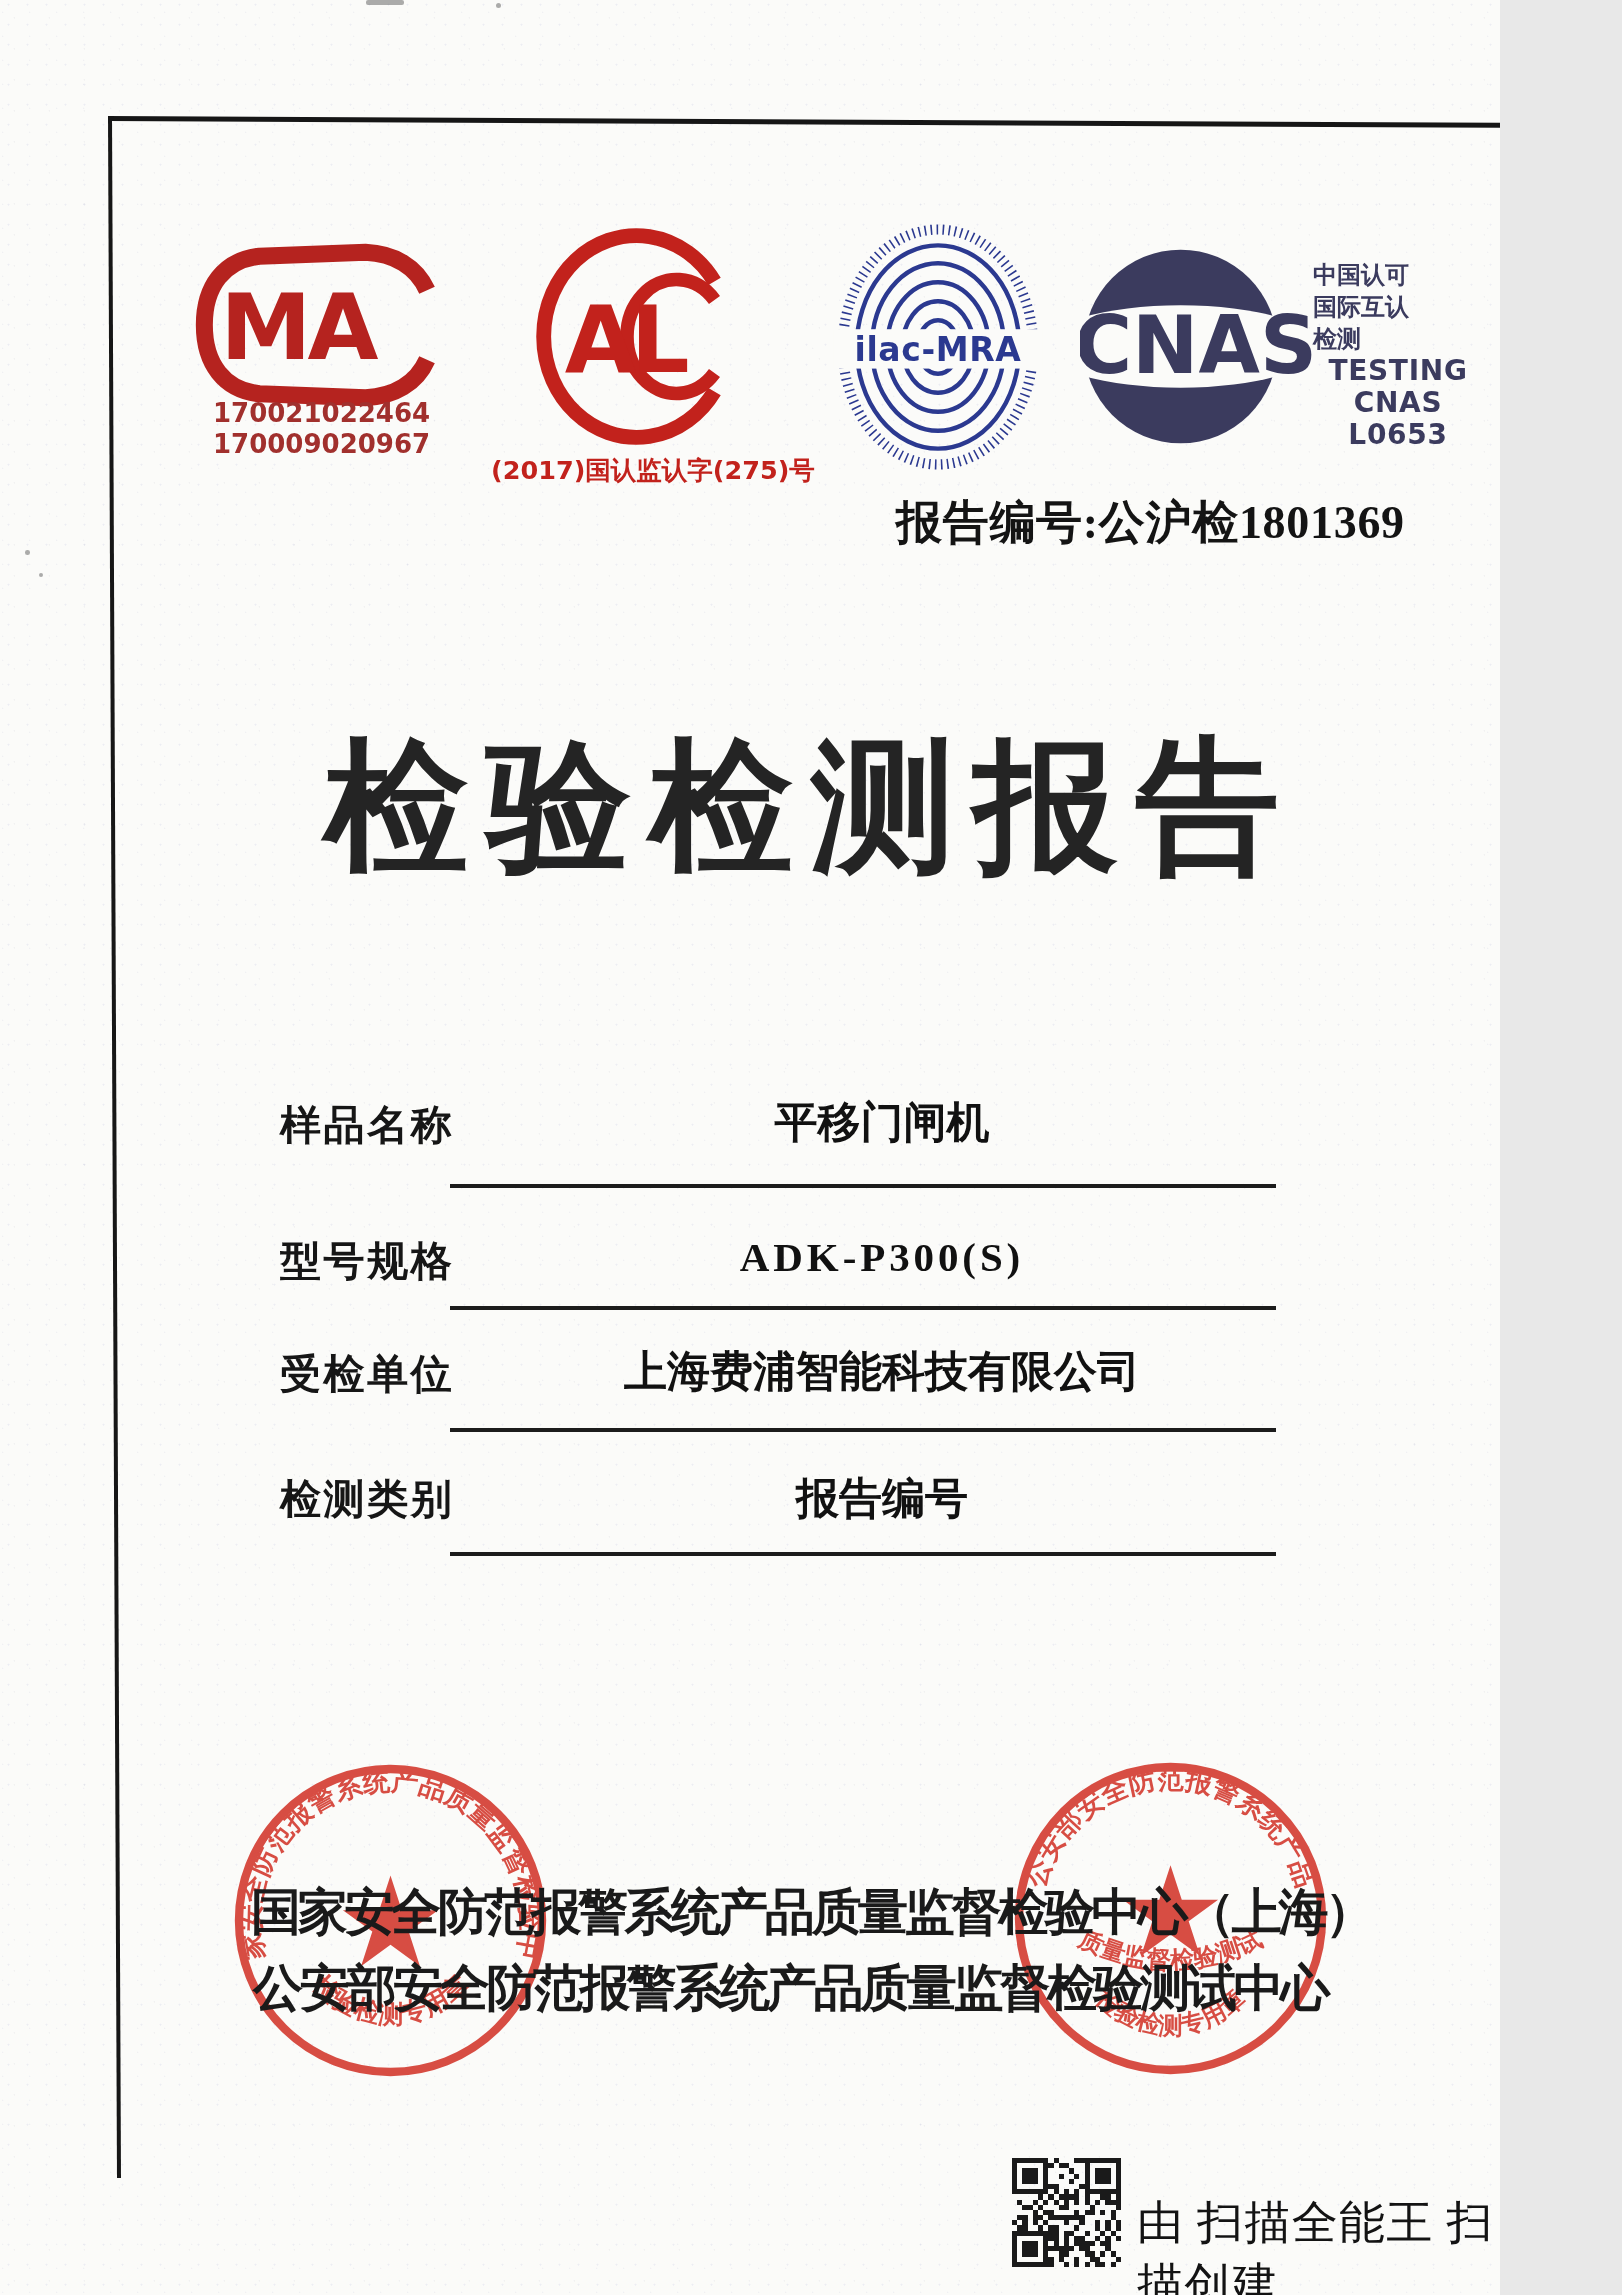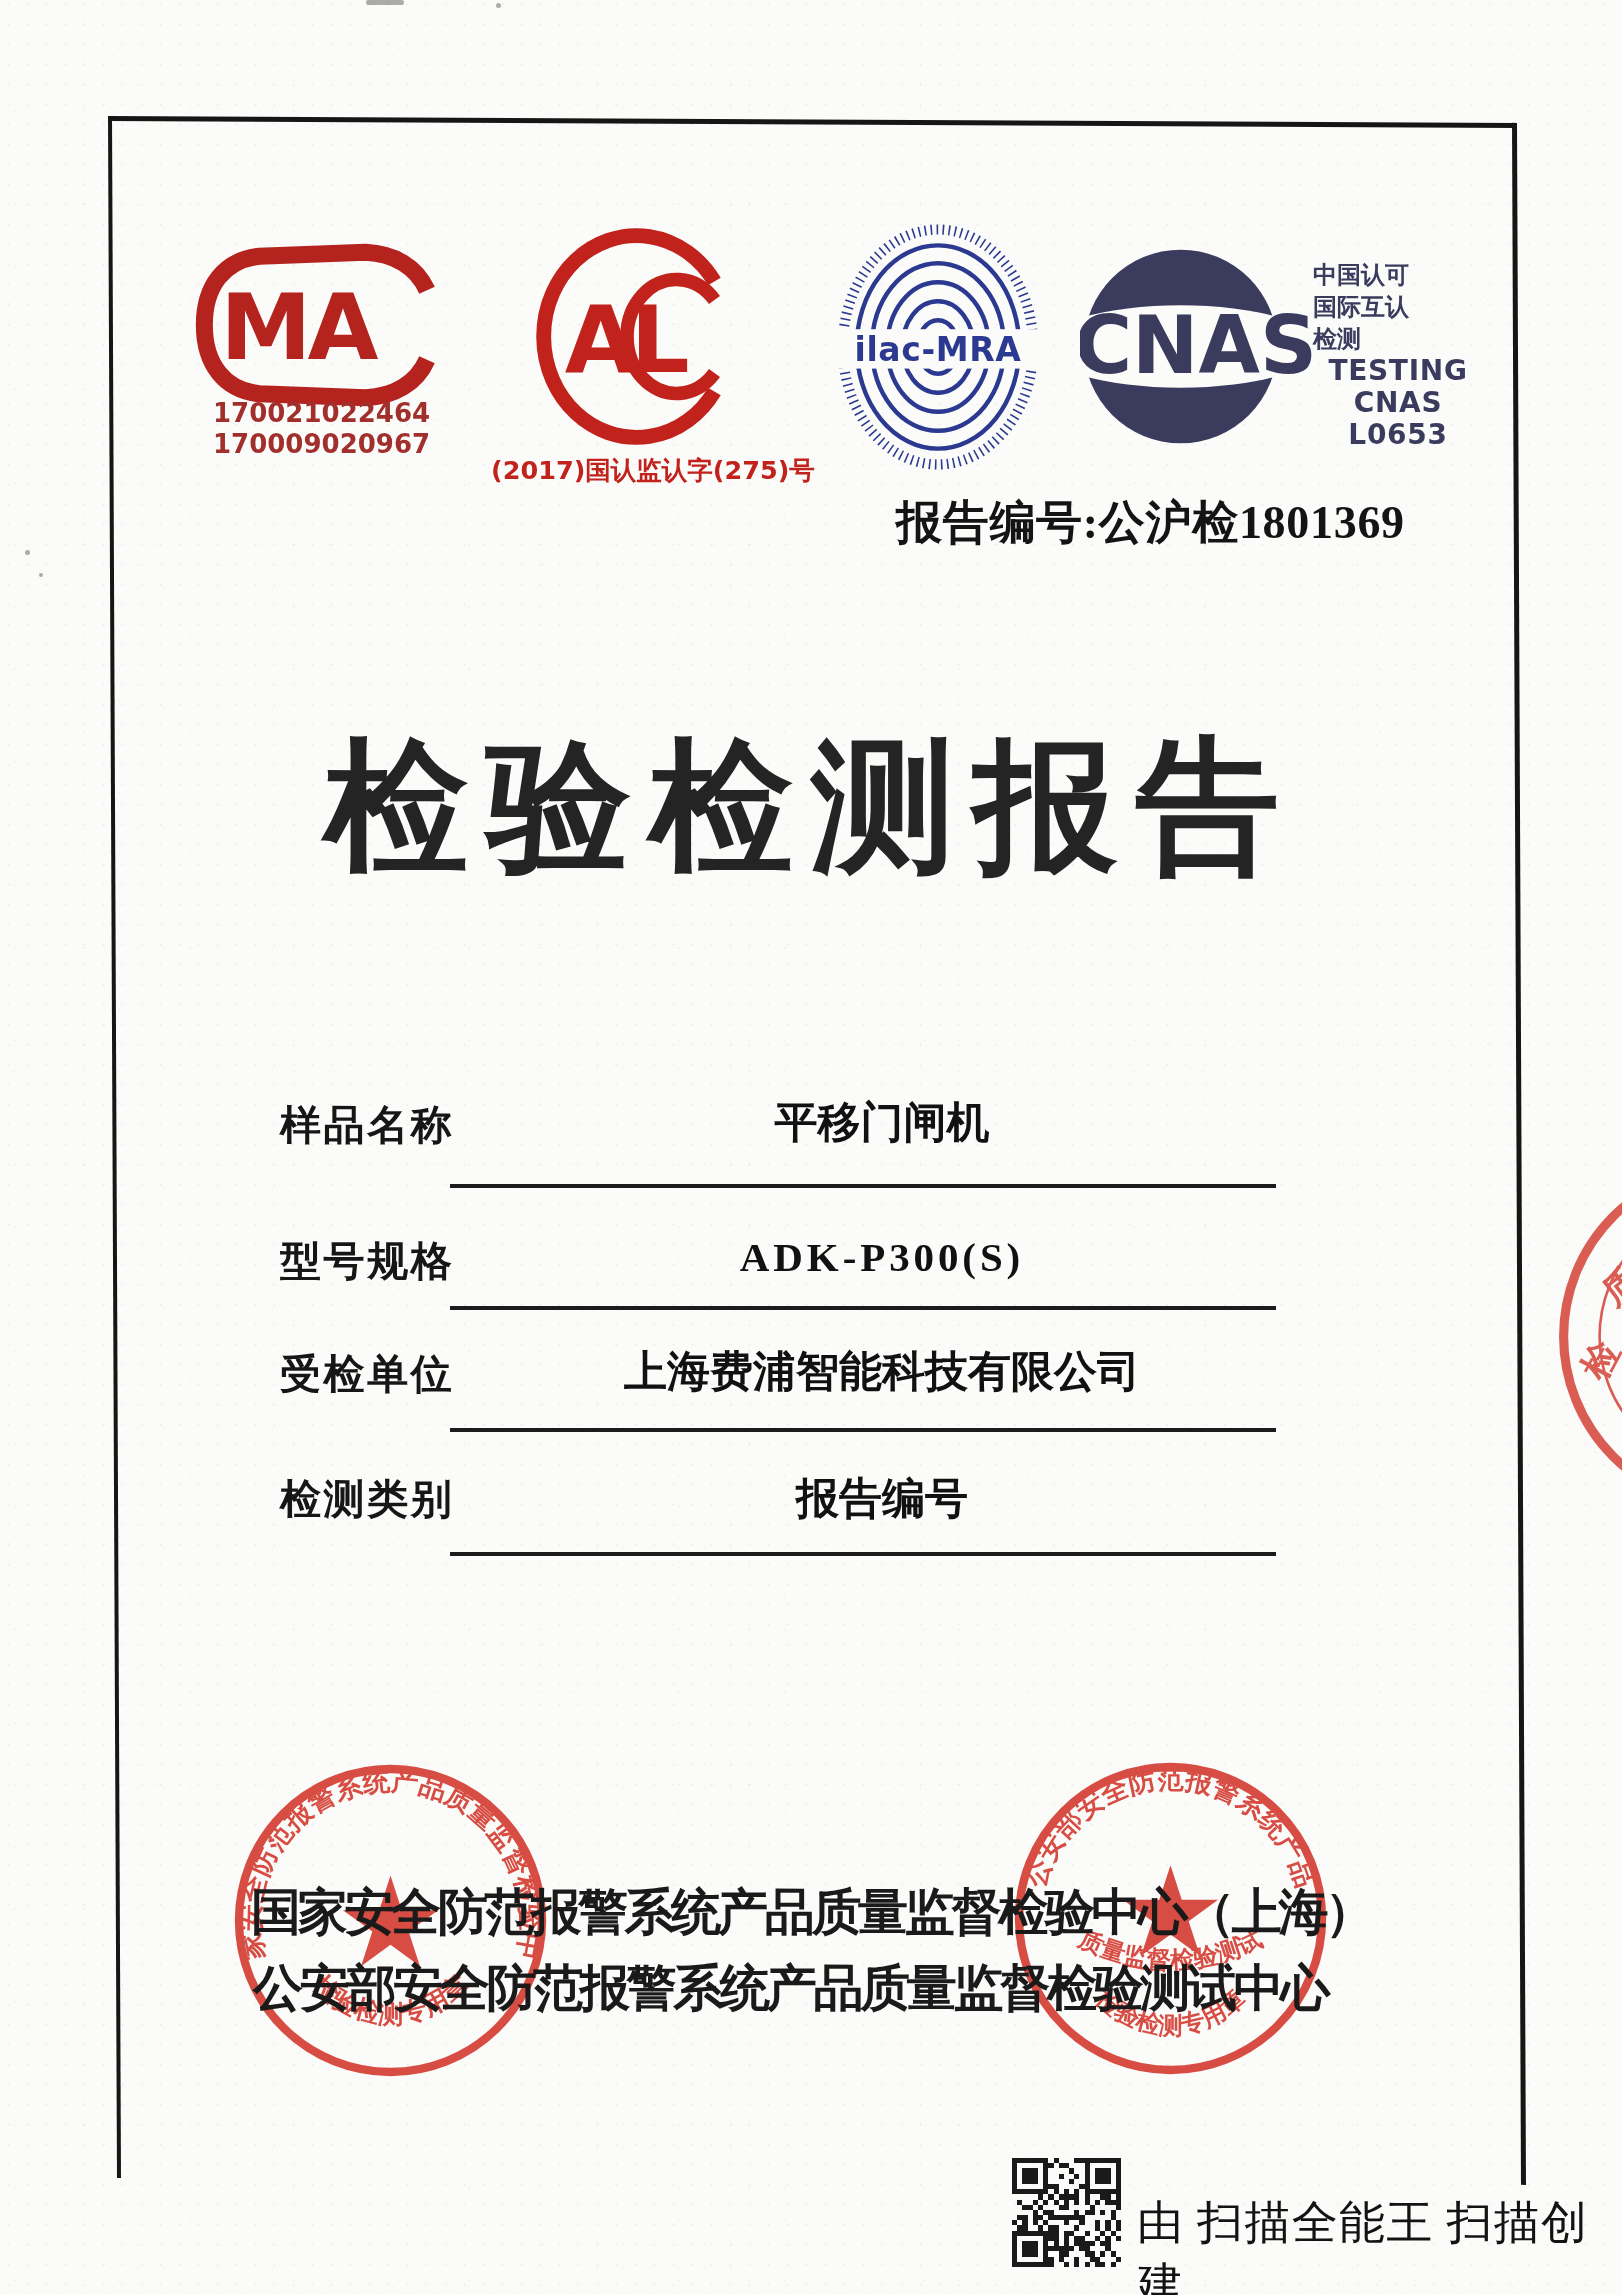--- a/index.html
+++ b/index.html
@@ -1,18 +1,18 @@
 <!DOCTYPE html>
 <html style="font-size:10.5px"><head>
 <meta charset="utf-8">
 <style>
   html,body{margin:0;padding:0;background:#e8e8e8;}
   #page{
     position:relative;
-    width:1622px;height:2295px;
+    width:1500px;height:2295px;
     background-color:#fbfbf9;
     background-image:
       radial-gradient(circle at 8.5px 4.6px, rgba(110,120,190,.10) 0.8px, transparent 1.2px),
       radial-gradient(circle at 2.6px 12.4px, rgba(100,110,180,.07) 0.7px, transparent 1px),
       radial-gradient(circle at 14.4px 17.7px, rgba(130,130,155,.08) 0.7px, transparent 1px);
     background-size: 19px 20px, 27px 24px, 35px 31px;
     overflow:hidden;
     font-family:"Liberation Serif","DejaVu Serif",serif;
     color:#1b1b1b;
   }

